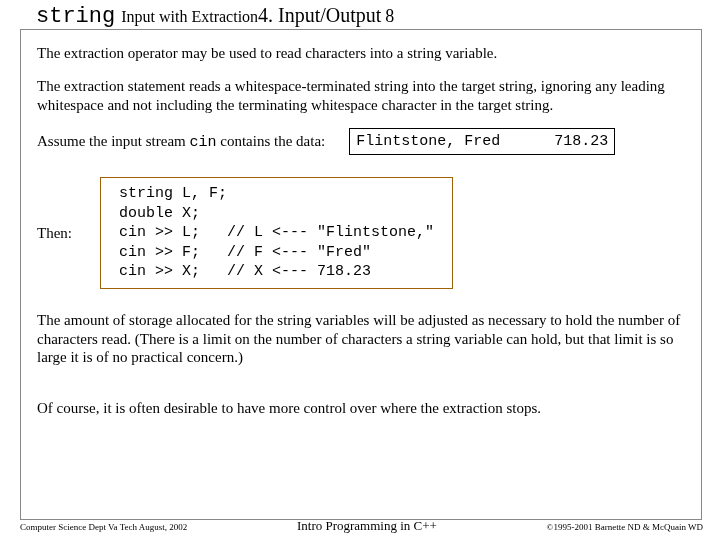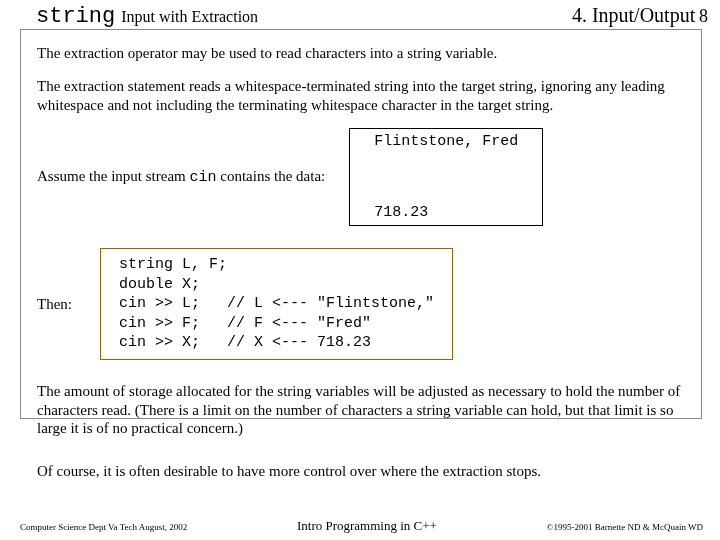--- a/index.html
+++ b/index.html
@@ -16,21 +16,20 @@
   .page {
     width: 720px;
     height: 540px;
     position: relative;
     box-sizing: border-box;
   }
   .header {
     display: flex;
     align-items: baseline;
     padding: 4px 12px 0 20px;
-    justify-content: space-between;
   }
   .title-group {
     display: flex;
     align-items: baseline;
     gap: 6px;
   }
   .title-mono {
     font-family: "Courier New", monospace;
     font-size: 22px;
     margin-left: 16px;
@@ -44,48 +43,47 @@
   }
   .page-num {
     font-size: 18px;
   }
   .content {
     margin: 0 18px 0 20px;
     border: 1px solid #888;
     border-top: 1px solid #888;
     padding: 14px 16px 20px 16px;
     box-sizing: border-box;
-    height: 390px;
+    height: 491px;
     position: relative;
   }
   .para {
     margin: 0 0 14px 0;
     line-height: 1.25;
   }
   .row-assume {
     display: flex;
     align-items: center;
     gap: 24px;
     margin-bottom: 22px;
   }
   .row-assume .label {
     white-space: nowrap;
   }
   .mono-inline {
     font-family: "Courier New", monospace;
   }
   .data-box {
     border: 1px solid #000;
-    padding: 4px 24px;
+    padding: 4px 6px;
     font-family: "Courier New", monospace;
     white-space: pre;
     font-size: 15px;
     display: flex;
     gap: 54px;
-    flex-direction: column;
   }
   .then-row {
     display: flex;
     align-items: center;
     gap: 28px;
     margin-bottom: 22px;
   }
   .code-box {
     border: 1px solid #a16207;
     padding: 6px 18px;
@@ -145,21 +143,21 @@
       <div>Then:</div>
       <div class="code-box">string L, F;
 double X;
 cin &gt;&gt; L;   // L &lt;--- "Flintstone,"
 cin &gt;&gt; F;   // F &lt;--- "Fred"
 cin &gt;&gt; X;   // X &lt;--- 718.23</div>
     </div>
 
     <p class="para">The amount of storage allocated for the string variables will be adjusted as necessary to hold the number of characters read.  (There is a limit on the number of characters a string variable can hold, but that limit is so large it is of no practical concern.)</p>
 
-    <p class="para" style="margin-top:24px">Of course, it is often desirable to have more control over where the extraction stops.</p>
+    <p class="para" style="margin-top:32px">Of course, it is often desirable to have more control over where the extraction stops.</p>
 
   </div>
 
   <div class="footer">
     <span>Computer Science Dept Va Tech  August, 2002</span>
     <span class="footer-center">Intro Programming in C++</span>
     <span>©1995-2001 Barnette ND &amp; McQuain WD</span>
   </div>
 
 </div>

